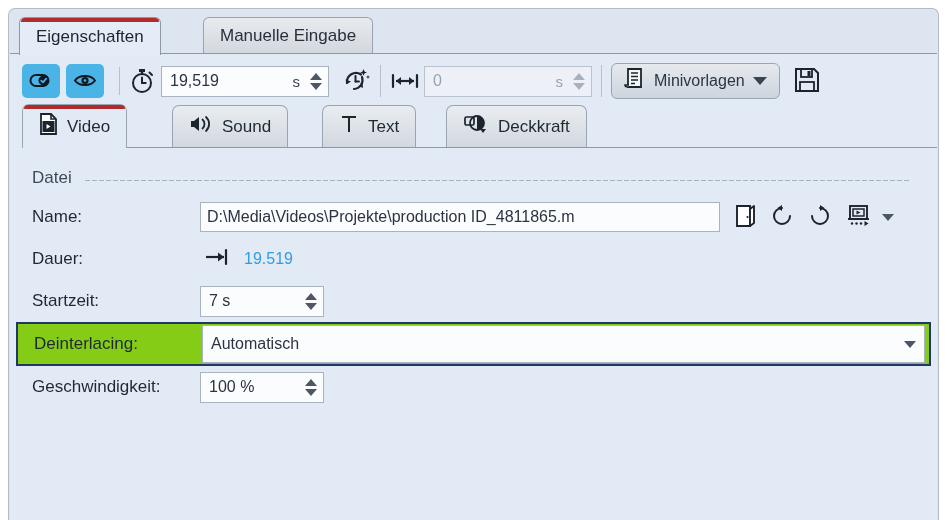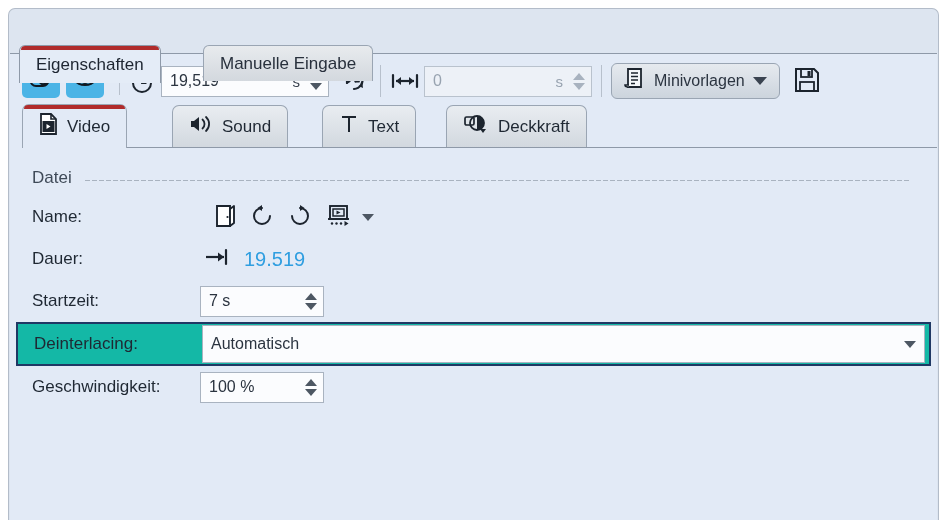--- a/index.html
+++ b/index.html
@@ -43,21 +43,20 @@
     box-sizing: border-box;
     border: 1px solid #9aa5b3;
     border-bottom: none;
     border-radius: 6px 6px 0 0;
     font-size: 17px;
     color: #28303c;
     display: flex;
     align-items: center;
     justify-content: center;
     padding: 0 16px;
-    margin-top: 28px;
   }
   .outer-tab.active {
     left: 10px;
     background: #e4ecf7;
     border-color: #8e99a8;
     z-index: 3;
     color: #1d2531;
     height: 38px;
   }
   .outer-tab.active::before {
@@ -274,21 +273,21 @@
     font-size: 17px;
     color: #1f2833;
     width: 168px;
     flex: none;
   }
   .row.highlight {
     border: 2px solid #1f3864;
     margin: 0 6px 0 6px;
     padding-left: 16px;
     height: 44px;
-    background: #14b8a6;
+    background: #84cc16;
   }
 
   .text-field {
     height: 30px;
     background: #fbfcfe;
     border: 1px solid #a9b3c0;
     box-sizing: border-box;
     display: flex;
     align-items: center;
     padding: 0 6px;
@@ -315,21 +314,21 @@
     cursor: pointer;
   }
   .caret-sm {
     width: 0; height: 0;
     border-left: 6px solid transparent;
     border-right: 6px solid transparent;
     border-top: 7px solid #4d5763;
   }
 
   .duration-val {
-    font-size: 20px;
+    font-size: 16px;
     color: #2f9ee0;
     margin-left: 10px;
   }
 
   .row-icons {
     display: flex;
     align-items: center;
     gap: 14px;
     margin-left: 14px;
   }
@@ -509,20 +508,23 @@
 
     <div class="section-head">
       <span class="title">Datei</span>
       <span class="dotline"></span>
     </div>
 
     <div class="form">
 
       <div class="row">
         <span class="lbl">Name:</span>
+        <div class="text-field name-field">
+          <span>D:\Media\Videos\Projekte\production ID_4811865.m</span>
+        </div>
         <div class="row-icons">
           <button class="icon-btn">
             <span>
               <svg width="22" height="24" viewBox="0 0 22 24">
                 <path d="M3 2 h13 v20 h-13 Z" fill="#ffffff" stroke="#1c242e" stroke-width="1.9"></path>
                 <path d="M16 5 l4 -3 v17 l-4 3 Z" fill="#ffffff" stroke="#1c242e" stroke-width="1.9" stroke-linejoin="round"></path>
                 <circle cx="13.5" cy="13" r="1.1" fill="#1c242e"></circle>
               </svg>
             </span>
           </button>

